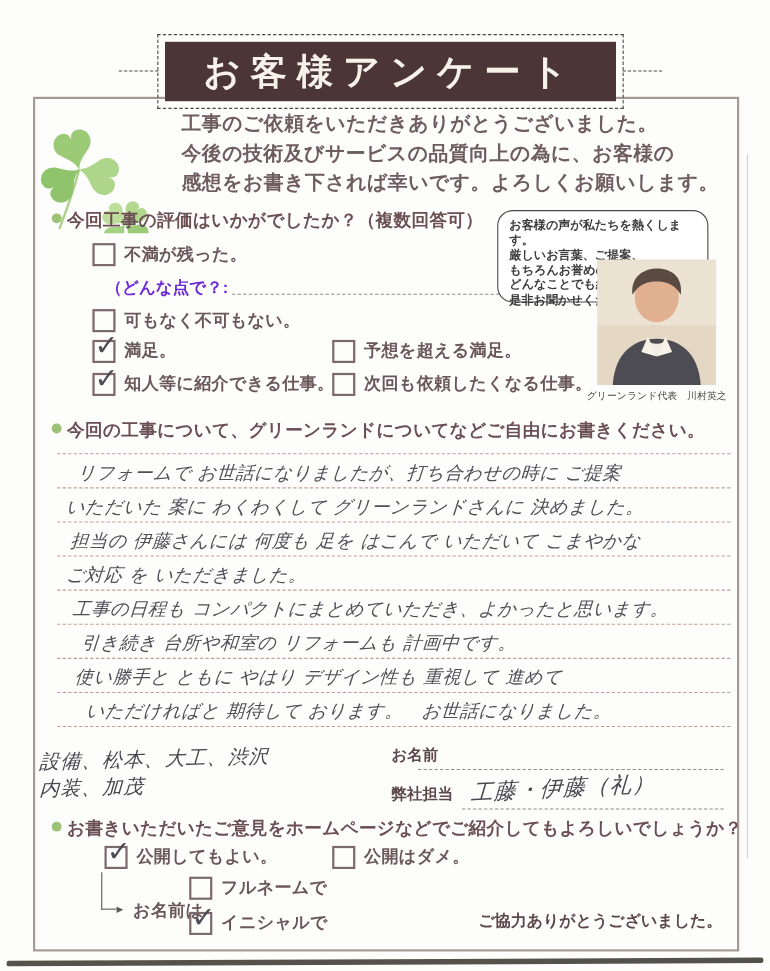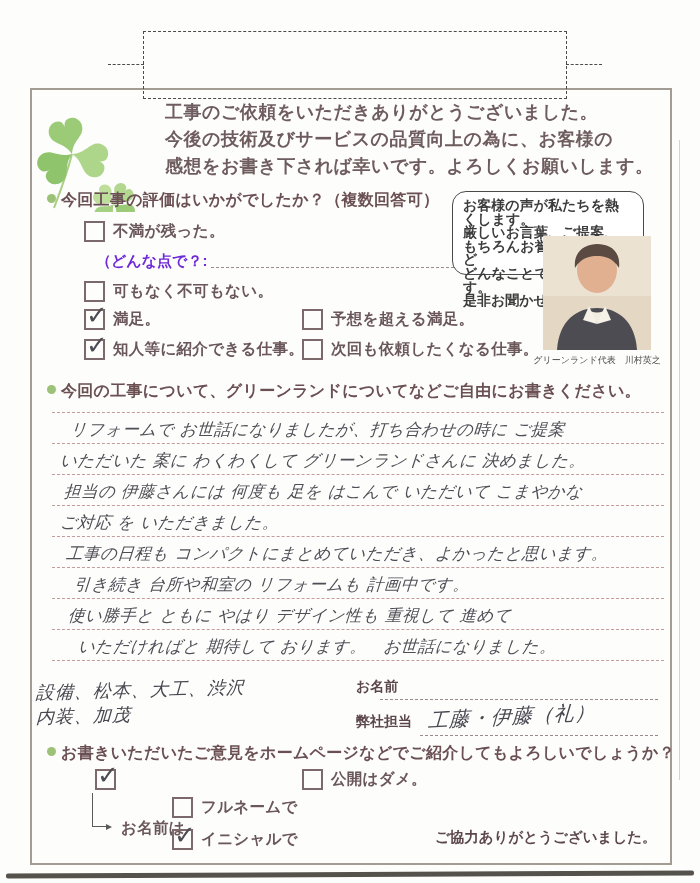--- a/index.html
+++ b/index.html
@@ -33,21 +33,21 @@
   .cbrow { position:absolute; display:flex; align-items:center;padding-left:12px; }
   .cb { position:relative; width:21px; height:21px; border:2px solid #7c696b; background:transparent; flex:0 0 auto; }
   .cb .chk { position:absolute; left:0px; top:-9px; font-size:26px; color:#4c4c54; font-weight:normal; line-height:1; font-family:"DejaVu Sans", sans-serif; }
   .cblabel { margin-left:8px; color:#6a575a; font-size:15.5px; font-weight:600; letter-spacing:0.3px; }
   .detail { position:absolute; left:96px; top:252px; width:420px; color:#6d28d9; font-size:15px; font-weight:600; display:flex; align-items:flex-end; }
   .detail .dline { flex:1; border-bottom:1.5px dashed #9b8b8b; margin:0 2px 3px 4px; height:16px; }
 
   
   .bubble { position:absolute; left:452px; top:191px; width:192px; height:84px; background:#fff;
             border:1.5px solid #4a4a4a; border-radius:14px; padding:7px 10px;
-            font-size:14px; line-height:13.6px; color:#3c3c3c; font-weight:600; }
+            font-size:11px; line-height:13.6px; color:#3c3c3c; font-weight:600; }
   .bubble:after { content:""; position:absolute; left:98px; bottom:-8px; width:13px; height:13px;
                   background:#fff; border-right:1.5px solid #4a4a4a; border-bottom:1.5px solid #4a4a4a;
                   transform:rotate(35deg) skewX(15deg); }
 
   
   .photo { position:absolute; left:543px; top:236px; width:108px; height:114px; background:#ece2d2; overflow:hidden; }
   .caption { position:absolute; left:522px; top:354px; width:150px; text-align:center; font-size:9px; color:#4a4a4a; font-weight:400; }
 
   
   .hw-area { position:absolute; left:52px; top:412px; width:612px; border-top:1.5px dashed #c59c9c; }
@@ -92,20 +92,21 @@
         <path transform="rotate(130)" fill="#9ccb78" d="M0,0 C-3,-9 -8,-11 -14,-17 C-21,-25 -15,-37 -5,-35 C-1,-34 0,-30 0,-27 C0,-30 1,-34 5,-35 C15,-37 21,-25 14,-17 C8,-11 3,-9 0,0 Z"></path>
         <path transform="rotate(220)" fill="#a5d182" d="M0,0 C-3,-9 -8,-11 -14,-17 C-21,-25 -15,-37 -5,-35 C-1,-34 0,-30 0,-27 C0,-30 1,-34 5,-35 C15,-37 21,-25 14,-17 C8,-11 3,-9 0,0 Z"></path>
         <path transform="rotate(310)" fill="#bede9b" d="M0,0 C-3,-9 -8,-11 -14,-17 C-21,-25 -15,-37 -5,-35 C-1,-34 0,-30 0,-27 C0,-30 1,-34 5,-35 C15,-37 21,-25 14,-17 C8,-11 3,-9 0,0 Z"></path>
       </g>
     </g>
   </svg>
 
   <div class="banner-marks"></div>
   <div class="mark-l"></div>
   <div class="mark-r"></div>
+  <div class="banner">お客様アンケート</div>
 
   <div class="intro">
     <div>工事のご依頼をいただきありがとうございました。</div>
     <div>今後の技術及びサービスの品質向上の為に、お客様の</div>
     <div>感想をお書き下されば幸いです。よろしくお願いします。</div>
   </div>
 
   <div class="sec-head" style="left:47px; top:190px;">
     <span class="bullet"></span><span>今回工事の評価はいかがでしたか？（複数回答可）</span>
   </div>
@@ -221,20 +222,21 @@
   <div class="hw-free" style="left:428px; top:703px; font-size:20px; transform:rotate(-3deg) skewX(-6deg);">工藤・伊藤（礼）</div>
 
   <div class="sec-head" style="left:47px; top:743px;">
     <span class="bullet"></span><span>お書きいただいたご意見をホームページなどでご紹介してもよろしいでしょうか？</span>
   </div>
 
   <div class="cbrow" style="left:83px; top:769px;">
     <span class="cb">
         <span class="chk">✓</span>
       </span>
+    <span class="cblabel">公開してもよい。</span>
   </div>
 
   <div class="cbrow" style="left:290px; top:769px;">
     <span class="cb">
         <span class="chk"></span>
       </span>
     <span class="cblabel">公開はダメ。</span>
   </div>
 
   <div class="branch"></div>

